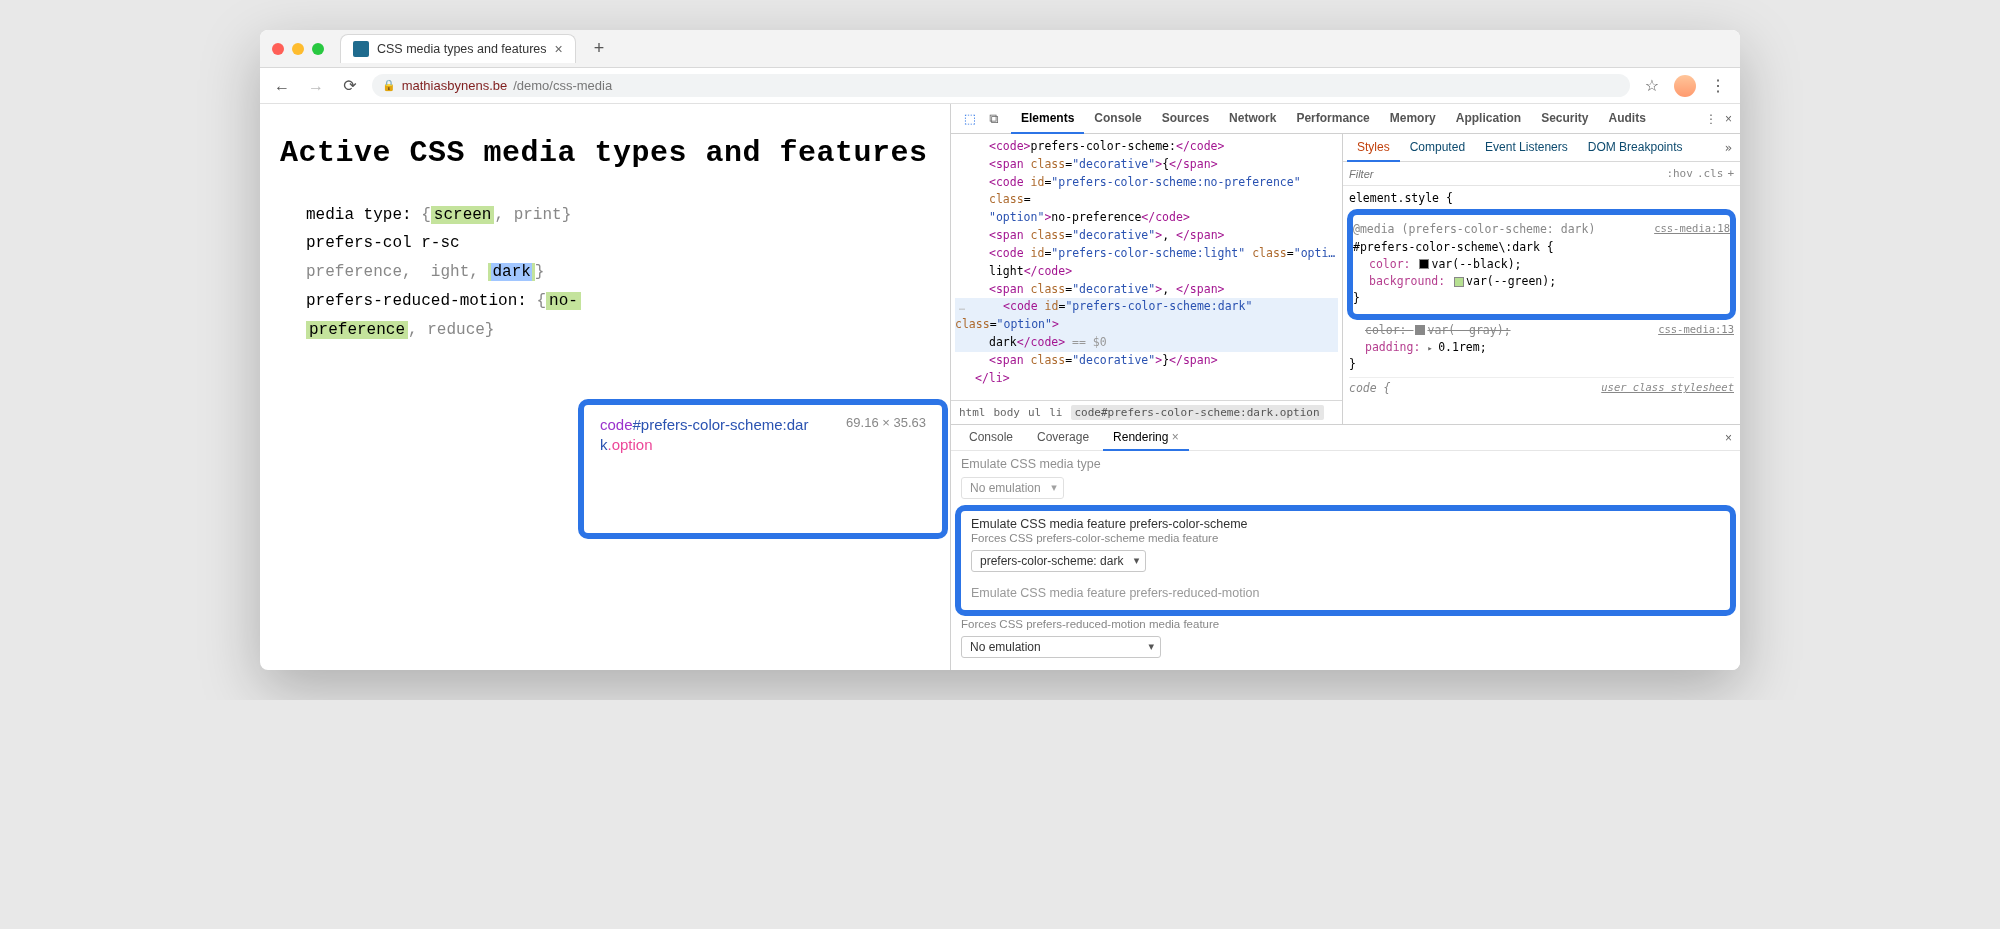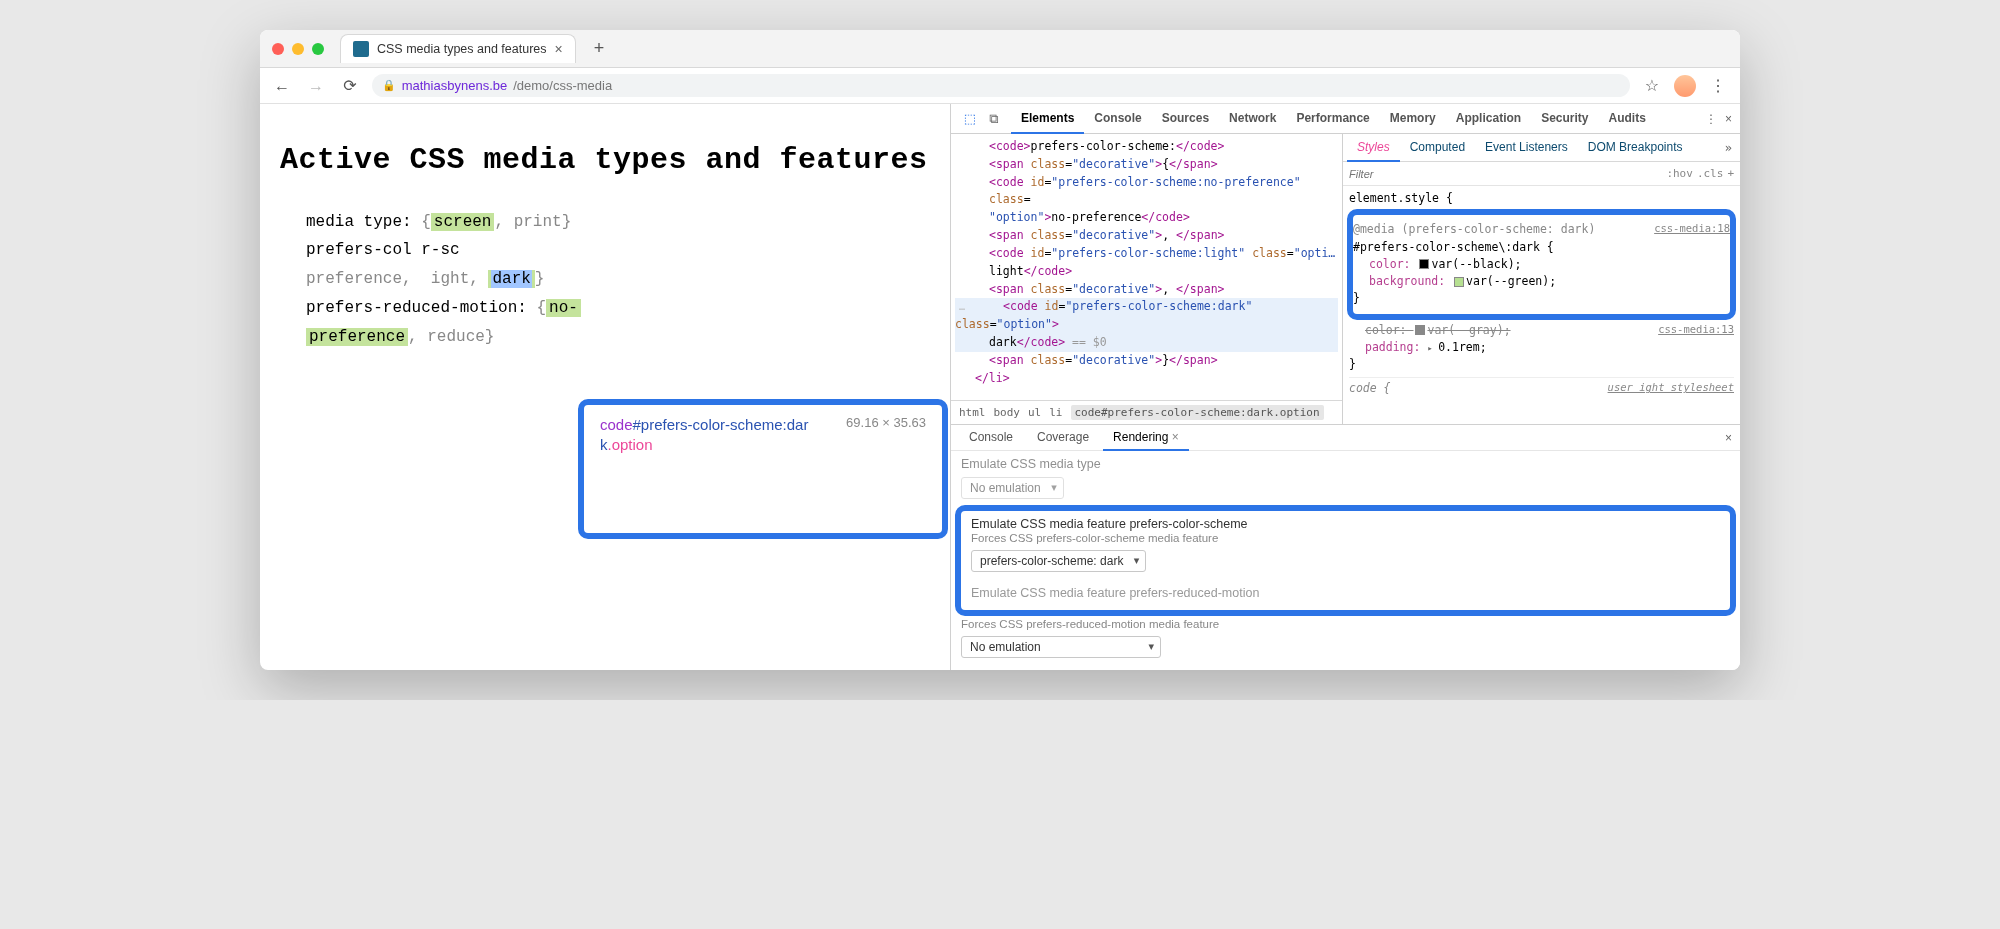--- a/index.html
+++ b/index.html
@@ -11,27 +11,27 @@
 .dot.red{background:#ff5f57;} .dot.yellow{background:#febc2e;} .dot.green{background:#28c840;}
 .tab { background:#fff; border-radius:8px 8px 0 0; padding: 6px 12px; display:flex; align-items:center; gap:8px; font-size:12.5px; color:#333; margin-left:8px; border:1px solid #d8d8d8; border-bottom:none;}
 .tab .favicon{width:16px;height:16px;background:#1f6b8e;border-radius:2px;}
 .tab .close-x{color:#666;font-size:14px;}
 .newtab{color:#555;font-size:18px;margin-left:10px;}
 .addressbar { height: 36px; background:#fff; border-bottom:1px solid #e1e1e1; display:flex; align-items:center; padding:0 10px; gap:10px;}
 .navbtn{width:24px;text-align:center;color:#555;font-size:16px;}
 .navbtn.dis{color:#bbb;}
 .url-box{flex:1; display:flex; align-items:center; gap:6px; padding:4px 10px; background:#f1f3f4; border-radius:14px; font-size:13px; color:#555;}
 .url-box .lock{font-size:11px;color:#555;}
-.url-box .domain{color:#6d28d9;} .url-box .path{color:#777;}
+.url-box .domain{color:#7f1d1d;} .url-box .path{color:#777;}
 .star{color:#555;}
 .avatar{width:22px;height:22px;border-radius:50%;background:linear-gradient(#ffc59a,#ff9a6e);}
 .menu3{color:#555;font-size:16px;}
 .main { flex:1; display:flex; overflow:hidden;}
 .page { width: 690px; padding: 26px 20px 20px 20px; position:relative; font-family: "Courier New", Courier, monospace; color:#000;}
-.page h1{font-size:30px; font-weight:bold; line-height:1.55; letter-spacing:0.5px;margin-top:7px;}
+.page h1{font-size:30px; font-weight:bold; line-height:1.55; letter-spacing:0.5px;}
 .page ul{list-style:disc; margin-top:24px; padding-left:26px; font-size:16px; line-height:1.8;}
 .li-row{display:block;}
 .hl{background:#c4e39c; padding:0 3px;}
 .sel{background:#a1c6ff; padding:0 1px;}
 .gray{color:#888;}
 .tooltip{position:absolute; top:295px; left:318px; width:370px; height:140px; border:6px solid #2c74e6; border-radius:10px; background:#fff; z-index:5;}
 .tooltip-inner{padding:10px 16px; font-family: -apple-system, Arial, sans-serif;}
 .tt-title{color:#9a32cc; font-size:15px; font-weight:500;}
 .tt-dim{color:#888; font-size:13px; float:right;}
 .devtools{ flex:1; display:flex; flex-direction:column; border-left:1px solid #d0d0d0; font-size:12px; background:#fff;}
@@ -46,21 +46,21 @@
 .dom-tree{flex:1; overflow:auto; padding:4px 4px; line-height:1.55;}
 .dom-tree .ind1{padding-left:20px;} .dom-tree .ind2{padding-left:34px;}
 .tag{color:#a31691;} .attr{color:#ad6a2e;} .val{color:#2a52b1;} .txt{color:#000;} .cm{color:#999;}
 .dom-tree .hlrow{background:#e7f0fb;}
 .dom-bc{height:24px; border-top:1px solid #d8d8d8; display:flex; align-items:center; padding:0 8px; gap:8px; color:#555; font-size:11px;}
 .dom-bc .bci{color:#666;}
 .dom-bc .bcsel{background:#e6e6e6;padding:1px 4px;border-radius:2px;}
 .styles-panel{flex:1; display:flex; flex-direction:column; font-family: Menlo, Consolas, monospace;}
 .styles-tabs{height:28px; border-bottom:1px solid #d8d8d8; display:flex; align-items:center; padding:0 4px; gap:0;}
 .st-tab{padding:6px 10px; color:#0c4a6e; border-bottom:2px solid transparent; font-family:-apple-system,Arial;}
-.st-tab.active{color:#ec4899; border-bottom-color:#2c74e6;font-style:italic;}
+.st-tab.active{color:#c2410c; border-bottom-color:#2c74e6;}
 .st-more{margin-left:auto; color:#666; padding-right:4px;}
 .filter-row{height:24px; border-bottom:1px solid #e4e4e4; display:flex; align-items:center; padding:0 6px; gap:4px; color:#888; font-size:11px;}
 .filter-input{flex:1; border:none; outline:none; font-size:11px; color:#666; font-style:italic;}
 .hov-cls{font-family:Menlo,monospace;}
 .styles-content{flex:1; padding:4px 6px; font-size:11.5px; position:relative; line-height:1.5;}
 .rule-block{position:relative;}
 .highlight-box{border:6px solid #2c74e6; border-radius:10px; padding:6px 0 6px 0; margin:-2px -2px 2px -2px;}
 .rule-link{color:#888; text-decoration:underline; float:right; font-size:10.5px;}
 .swatch{display:inline-block;width:10px;height:10px;border:1px solid #888;vertical-align:middle;margin:0 2px;}
 .sw-black{background:#000;} .sw-green{background:#b6e091;} .sw-gray{background:#888;}
@@ -216,21 +216,21 @@
             </div>
 
             <div class="rule-block" style="margin-top:2px">
               <span class="rule-link">css-media:13</span>
               <div style="padding-left:16px" class="strike"><span>color: </span><span class="swatch sw-gray"></span><span>var(--gray);</span></div>
               <div style="padding-left:16px"><span style="color:#b53e8f">padding: </span><span class="ptri">▸ </span><span>0.1rem;</span></div>
               <div>}</div>
             </div>
 
             <div class="rule-block" style="margin-top:4px;border-top:1px solid #eee;padding-top:2px">
-              <span class="rule-link" style="font-style:italic">user ight stylesheet</span>
+              <span class="rule-link" style="font-style:italic">user class stylesheet</span>
               <div style="font-style:italic;color:#888">code {</div>
             </div>
           </div>
         </div>
       </div>
 
       <div class="drawer">
         <div class="drawer-tabs">
           <div class="dr-tab">Console</div>
           <div class="dr-tab">Coverage</div>

